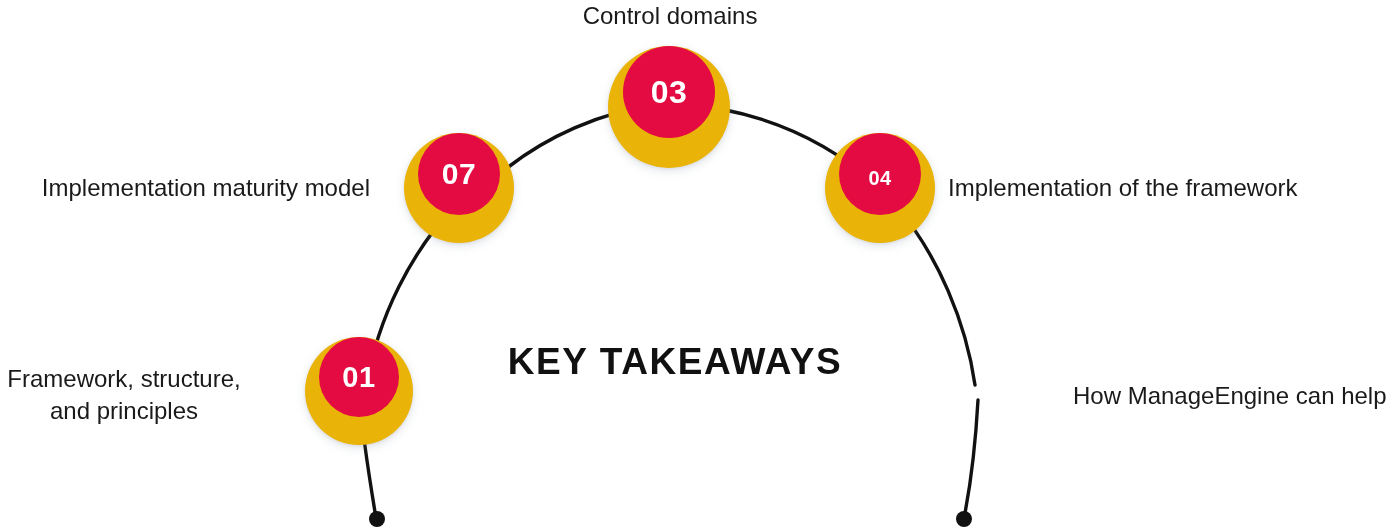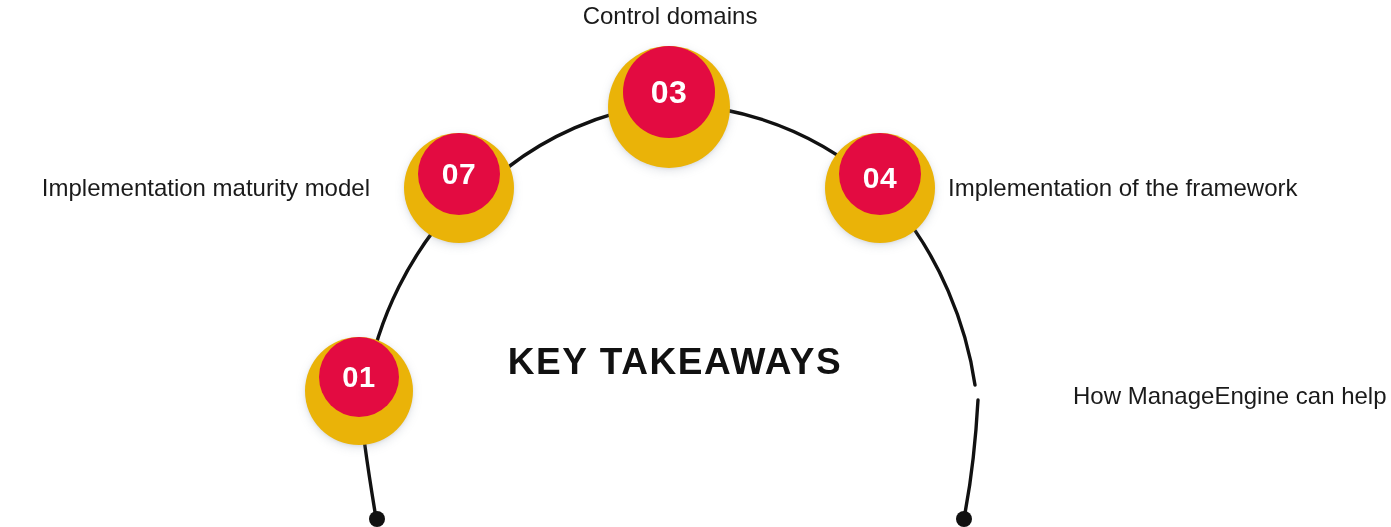--- a/index.html
+++ b/index.html
@@ -59,21 +59,21 @@
   #node-02 { left: 404px; top: 133px; width: 110px; height: 110px; }
   #node-02 .step-disc { width: 82px; height: 82px; }
   #node-02 .step-number { font-size: 30px; }
 
   #node-03 { left: 608px; top: 46px; width: 122px; height: 122px; }
   #node-03 .step-disc { width: 92px; height: 92px; }
   #node-03 .step-number { font-size: 32px; }
 
   #node-04 { left: 825px; top: 133px; width: 110px; height: 110px; }
   #node-04 .step-disc { width: 82px; height: 82px; }
-  #node-04 .step-number { font-size: 30px; margin-top: 8px; }
+  #node-04 .step-number { font-size: 20px; margin-top: 8px; }
 
   #node-05 { left: 927px; top: 335px; width: 108px; height: 108px; }
   #node-05 .step-disc { width: 82px; height: 82px; }
   #node-05 .step-number { font-size: 30px; }
 
   
   .step-label {
     position: absolute;
     color: #1a1a1a;
     font-size: 24px;
@@ -145,20 +145,22 @@
 
     <circle cx="377" cy="519" r="8" fill="#111111"></circle>
     <circle cx="964" cy="519" r="8" fill="#111111"></circle>
   </svg>
 
   <div class="step-node" id="node-01">
     <div class="step-disc" style="background:#E30B41;">
       <span class="step-number">01</span>
     </div>
   </div>
+  <div class="step-label" id="label-01">Framework, structure,
+and principles</div>
 
   <div class="step-node" id="node-02">
     <div class="step-disc" style="background:#E30B41;">
       <span class="step-number">07</span>
     </div>
   </div>
   <div class="step-label" id="label-02">Implementation maturity model</div>
 
   <div class="step-node" id="node-03">
     <div class="step-disc" style="background:#E30B41;">

